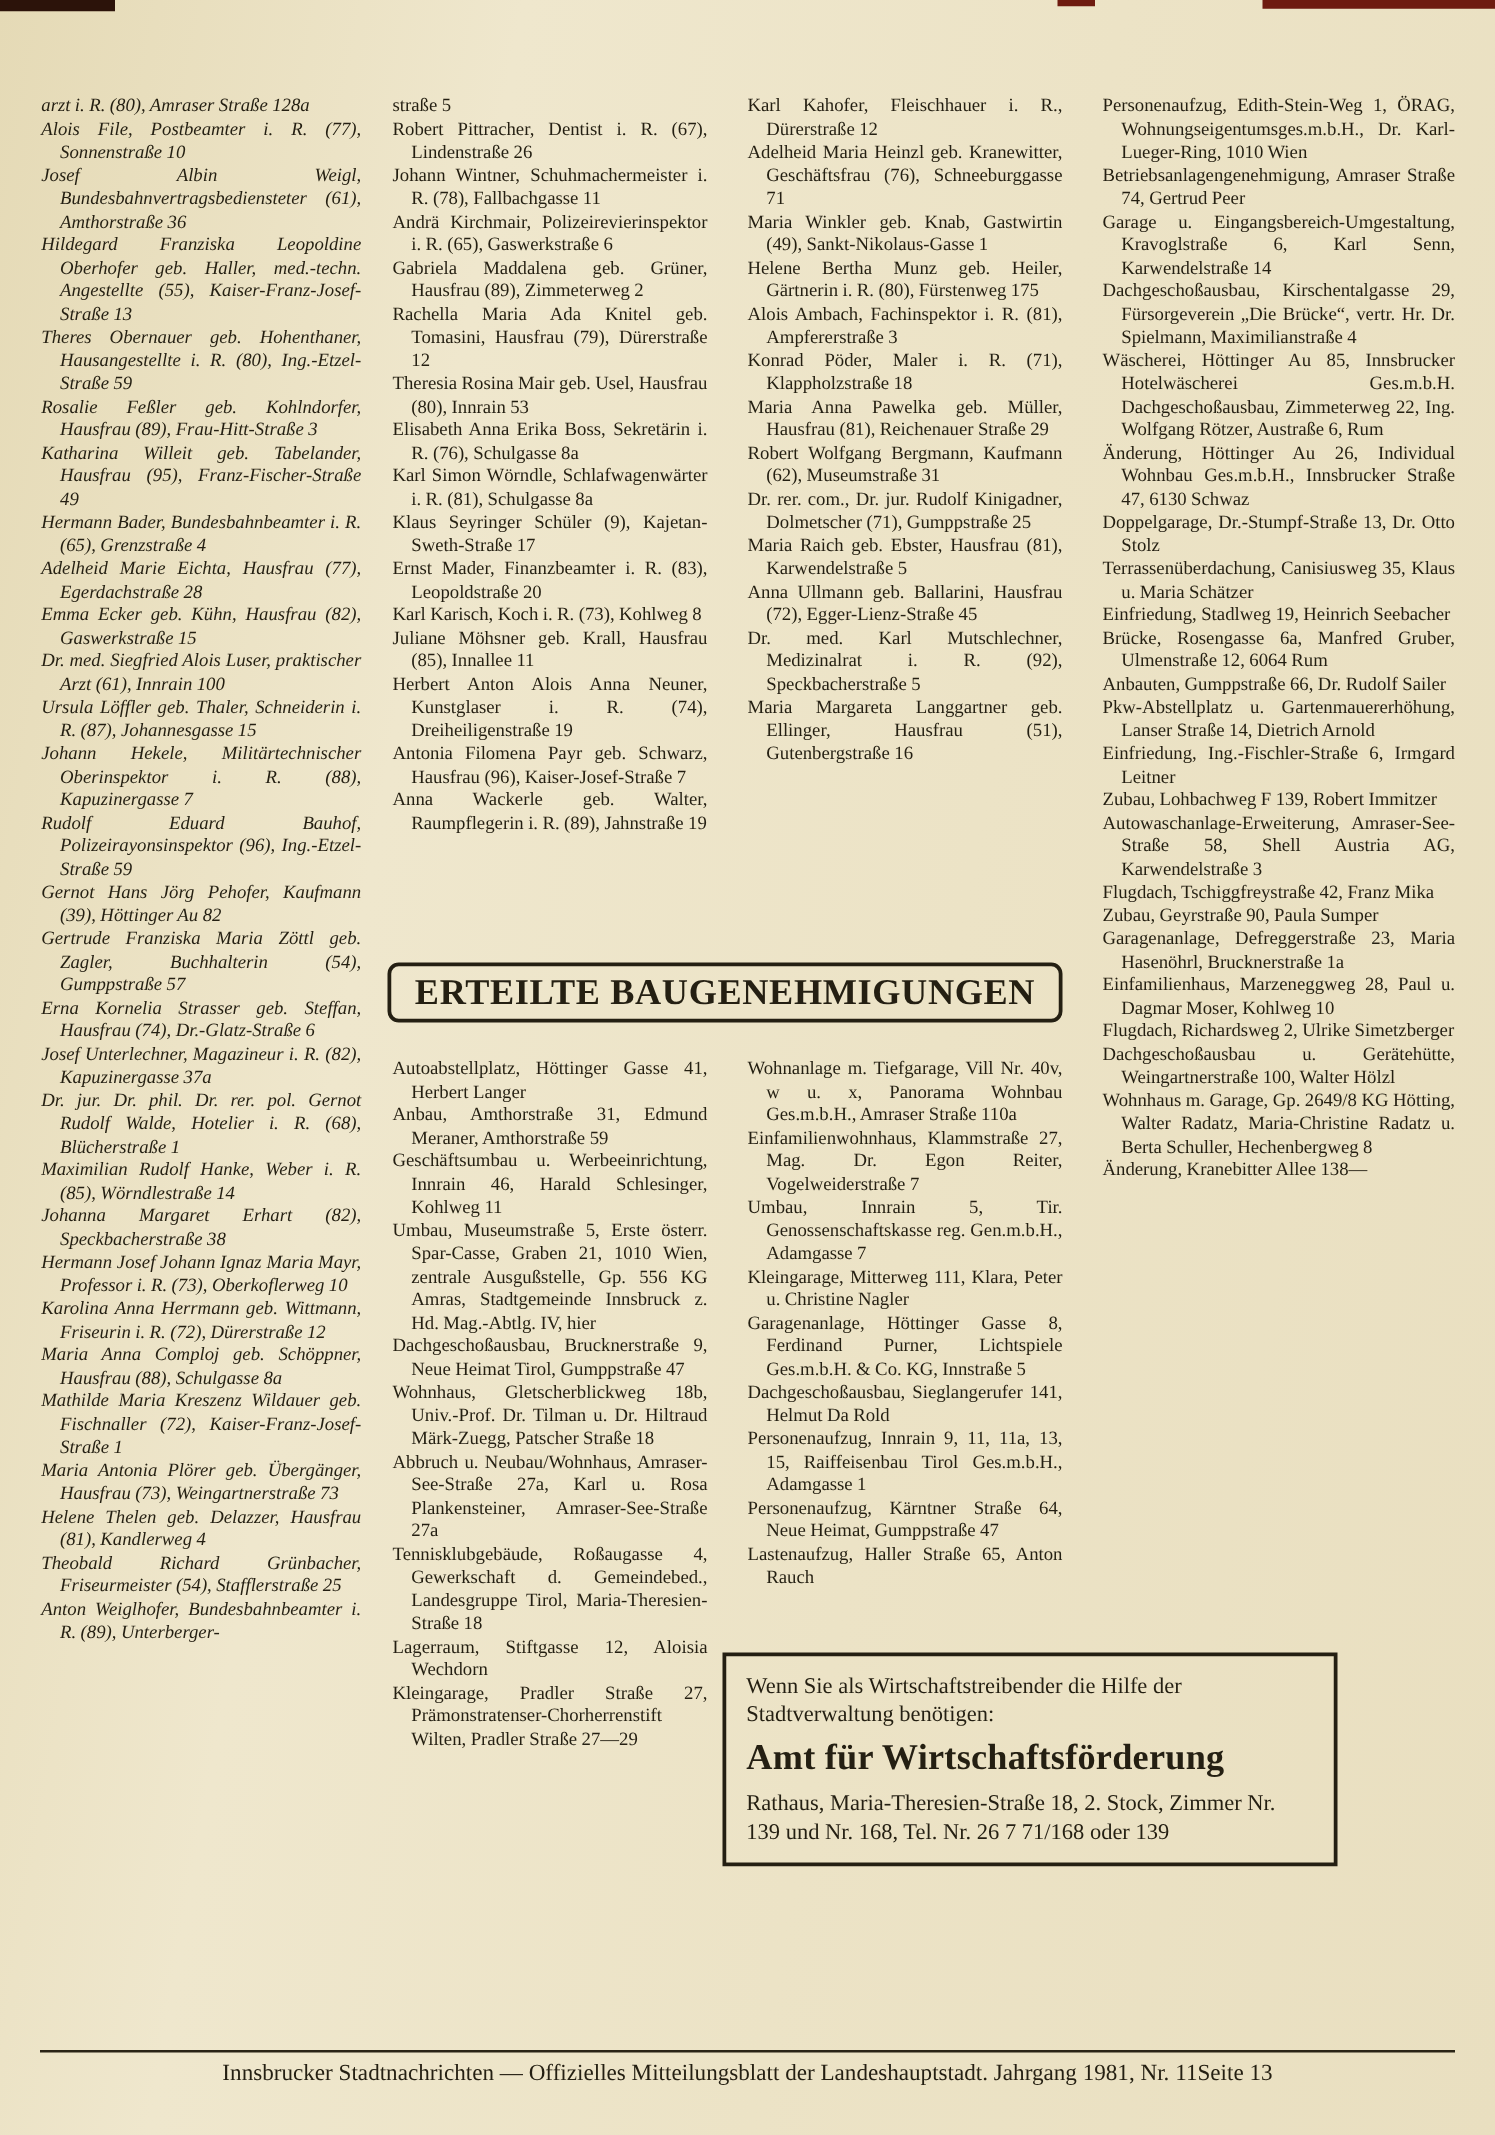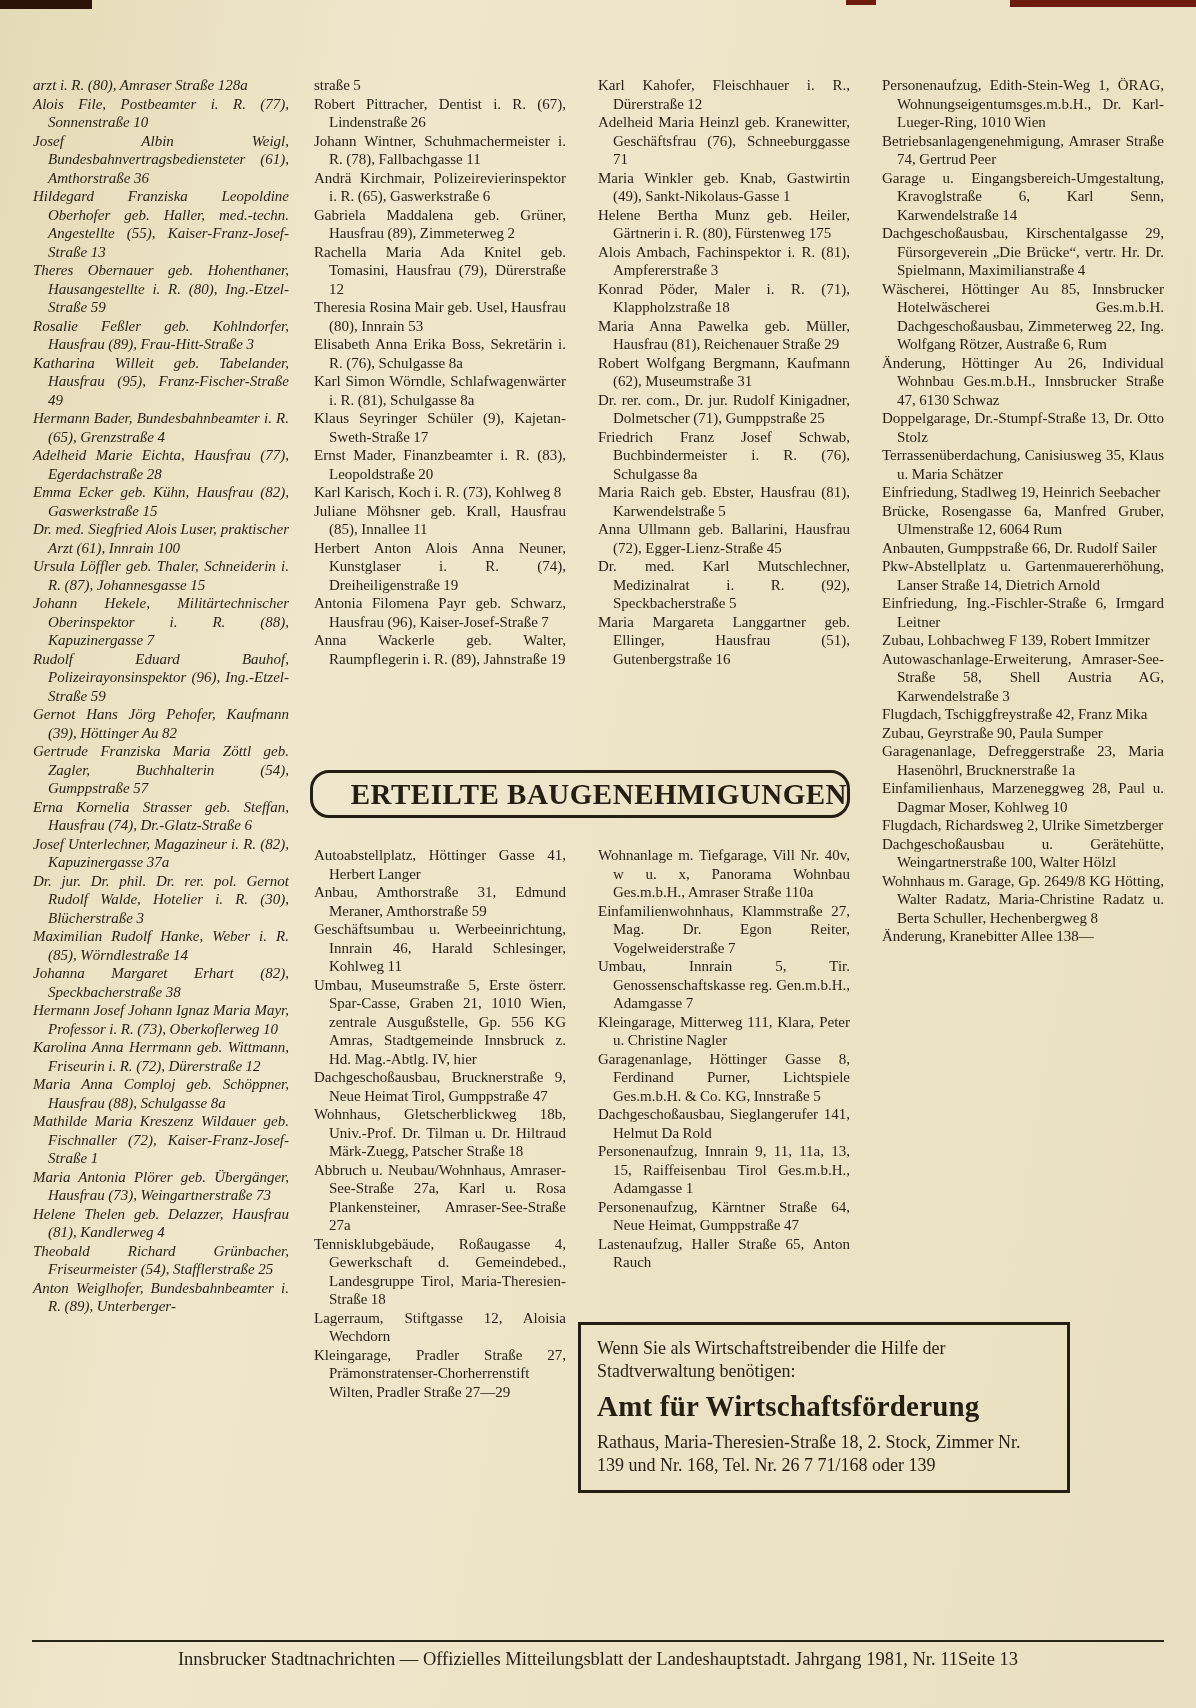--- a/index.html
+++ b/index.html
@@ -30,22 +30,22 @@
     word-spacing:-0.2px;
   }
   .col p.entry{
     padding-left:15px;
     text-indent:-15px;
   }
   .heading-box{
     position:absolute;
     left:310px;top:770px;width:540px;height:48px;
     border:3px solid var(--ink);
-    border-radius:19px;
-    display:flex;align-items:center;justify-content:flex-end;
+    border-radius:9px;
+    display:flex;align-items:center;justify-content:center;
     background:transparent;
   }
   .heading-box h1{
     font-size:29px;
     font-weight:bold;
     letter-spacing:0.5px;
     white-space:nowrap;
   }
   .notice{
     position:absolute;
@@ -86,21 +86,21 @@
       <p class="entry">Adelheid Marie Eichta, Hausfrau (77), Egerdachstraße 28</p>
       <p class="entry">Emma Ecker geb. Kühn, Hausfrau (82), Gaswerkstraße 15</p>
       <p class="entry">Dr. med. Siegfried Alois Luser, praktischer Arzt (61), Innrain 100</p>
       <p class="entry">Ursula Löffler geb. Thaler, Schneiderin i. R. (87), Johannesgasse 15</p>
       <p class="entry">Johann Hekele, Militärtechnischer Oberinspektor i. R. (88), Kapuzinergasse 7</p>
       <p class="entry">Rudolf Eduard Bauhof, Polizeirayonsinspektor (96), Ing.-Etzel-Straße 59</p>
       <p class="entry">Gernot Hans Jörg Pehofer, Kaufmann (39), Höttinger Au 82</p>
       <p class="entry">Gertrude Franziska Maria Zöttl geb. Zagler, Buchhalterin (54), Gumppstraße 57</p>
       <p class="entry">Erna Kornelia Strasser geb. Steffan, Hausfrau (74), Dr.-Glatz-Straße 6</p>
       <p class="entry">Josef Unterlechner, Magazineur i. R. (82), Kapuzinergasse 37a</p>
-      <p class="entry">Dr. jur. Dr. phil. Dr. rer. pol. Gernot Rudolf Walde, Hotelier i. R. (30), Blücherstraße 3</p>
+      <p class="entry">Dr. jur. Dr. phil. Dr. rer. pol. Gernot Rudolf Walde, Hotelier i. R. (68), Blücherstraße 1</p>
       <p class="entry">Maximilian Rudolf Hanke, Weber i. R. (85), Wörndlestraße 14</p>
       <p class="entry">Johanna Margaret Erhart (82), Speckbacherstraße 38</p>
       <p class="entry">Hermann Josef Johann Ignaz Maria Mayr, Professor i. R. (73), Oberkoflerweg 10</p>
       <p class="entry">Karolina Anna Herrmann geb. Wittmann, Friseurin i. R. (72), Dürerstraße 12</p>
       <p class="entry">Maria Anna Comploj geb. Schöppner, Hausfrau (88), Schulgasse 8a</p>
       <p class="entry">Mathilde Maria Kreszenz Wildauer geb. Fischnaller (72), Kaiser-Franz-Josef-Straße 1</p>
       <p class="entry">Maria Antonia Plörer geb. Übergänger, Hausfrau (73), Weingartnerstraße 73</p>
       <p class="entry">Helene Thelen geb. Delazzer, Hausfrau (81), Kandlerweg 4</p>
       <p class="entry">Theobald Richard Grünbacher, Friseurmeister (54), Stafflerstraße 25</p>
       <p class="entry">Anton Weiglhofer, Bundesbahnbeamter i. R. (89), Unterberger-</p>
@@ -128,21 +128,20 @@
   <section class="col" style="left:598px;top:76px;width:252px;">
       <p class="entry">Karl Kahofer, Fleischhauer i. R., Dürerstraße 12</p>
       <p class="entry">Adelheid Maria Heinzl geb. Kranewitter, Geschäftsfrau (76), Schneeburggasse 71</p>
       <p class="entry">Maria Winkler geb. Knab, Gastwirtin (49), Sankt-Nikolaus-Gasse 1</p>
       <p class="entry">Helene Bertha Munz geb. Heiler, Gärtnerin i. R. (80), Fürstenweg 175</p>
       <p class="entry">Alois Ambach, Fachinspektor i. R. (81), Ampfererstraße 3</p>
       <p class="entry">Konrad Pöder, Maler i. R. (71), Klappholzstraße 18</p>
       <p class="entry">Maria Anna Pawelka geb. Müller, Hausfrau (81), Reichenauer Straße 29</p>
       <p class="entry">Robert Wolfgang Bergmann, Kaufmann (62), Museumstraße 31</p>
       <p class="entry">Dr. rer. com., Dr. jur. Rudolf Kinigadner, Dolmetscher (71), Gumppstraße 25</p>
-      <p class="entry">Friedrich Franz Josef Schwab, Buchbindermeister i. R. (76), Schulgasse 8a</p>
       <p class="entry">Maria Raich geb. Ebster, Hausfrau (81), Karwendelstraße 5</p>
       <p class="entry">Anna Ullmann geb. Ballarini, Hausfrau (72), Egger-Lienz-Straße 45</p>
       <p class="entry">Dr. med. Karl Mutschlechner, Medizinalrat i. R. (92), Speckbacherstraße 5</p>
       <p class="entry">Maria Margareta Langgartner geb. Ellinger, Hausfrau (51), Gutenbergstraße 16</p>
     </section>
 
   <section class="col" style="left:882px;top:76px;width:282px;">
       <p class="entry">Personenaufzug, Edith-Stein-Weg 1, ÖRAG, Wohnungseigentumsges.m.b.H., Dr. Karl-Lueger-Ring, 1010 Wien</p>
       <p class="entry">Betriebsanlagengenehmigung, Amraser Straße 74, Gertrud Peer</p>
       <p class="entry">Garage u. Eingangsbereich-Umgestaltung, Kravoglstraße 6, Karl Senn, Karwendelstraße 14</p>

